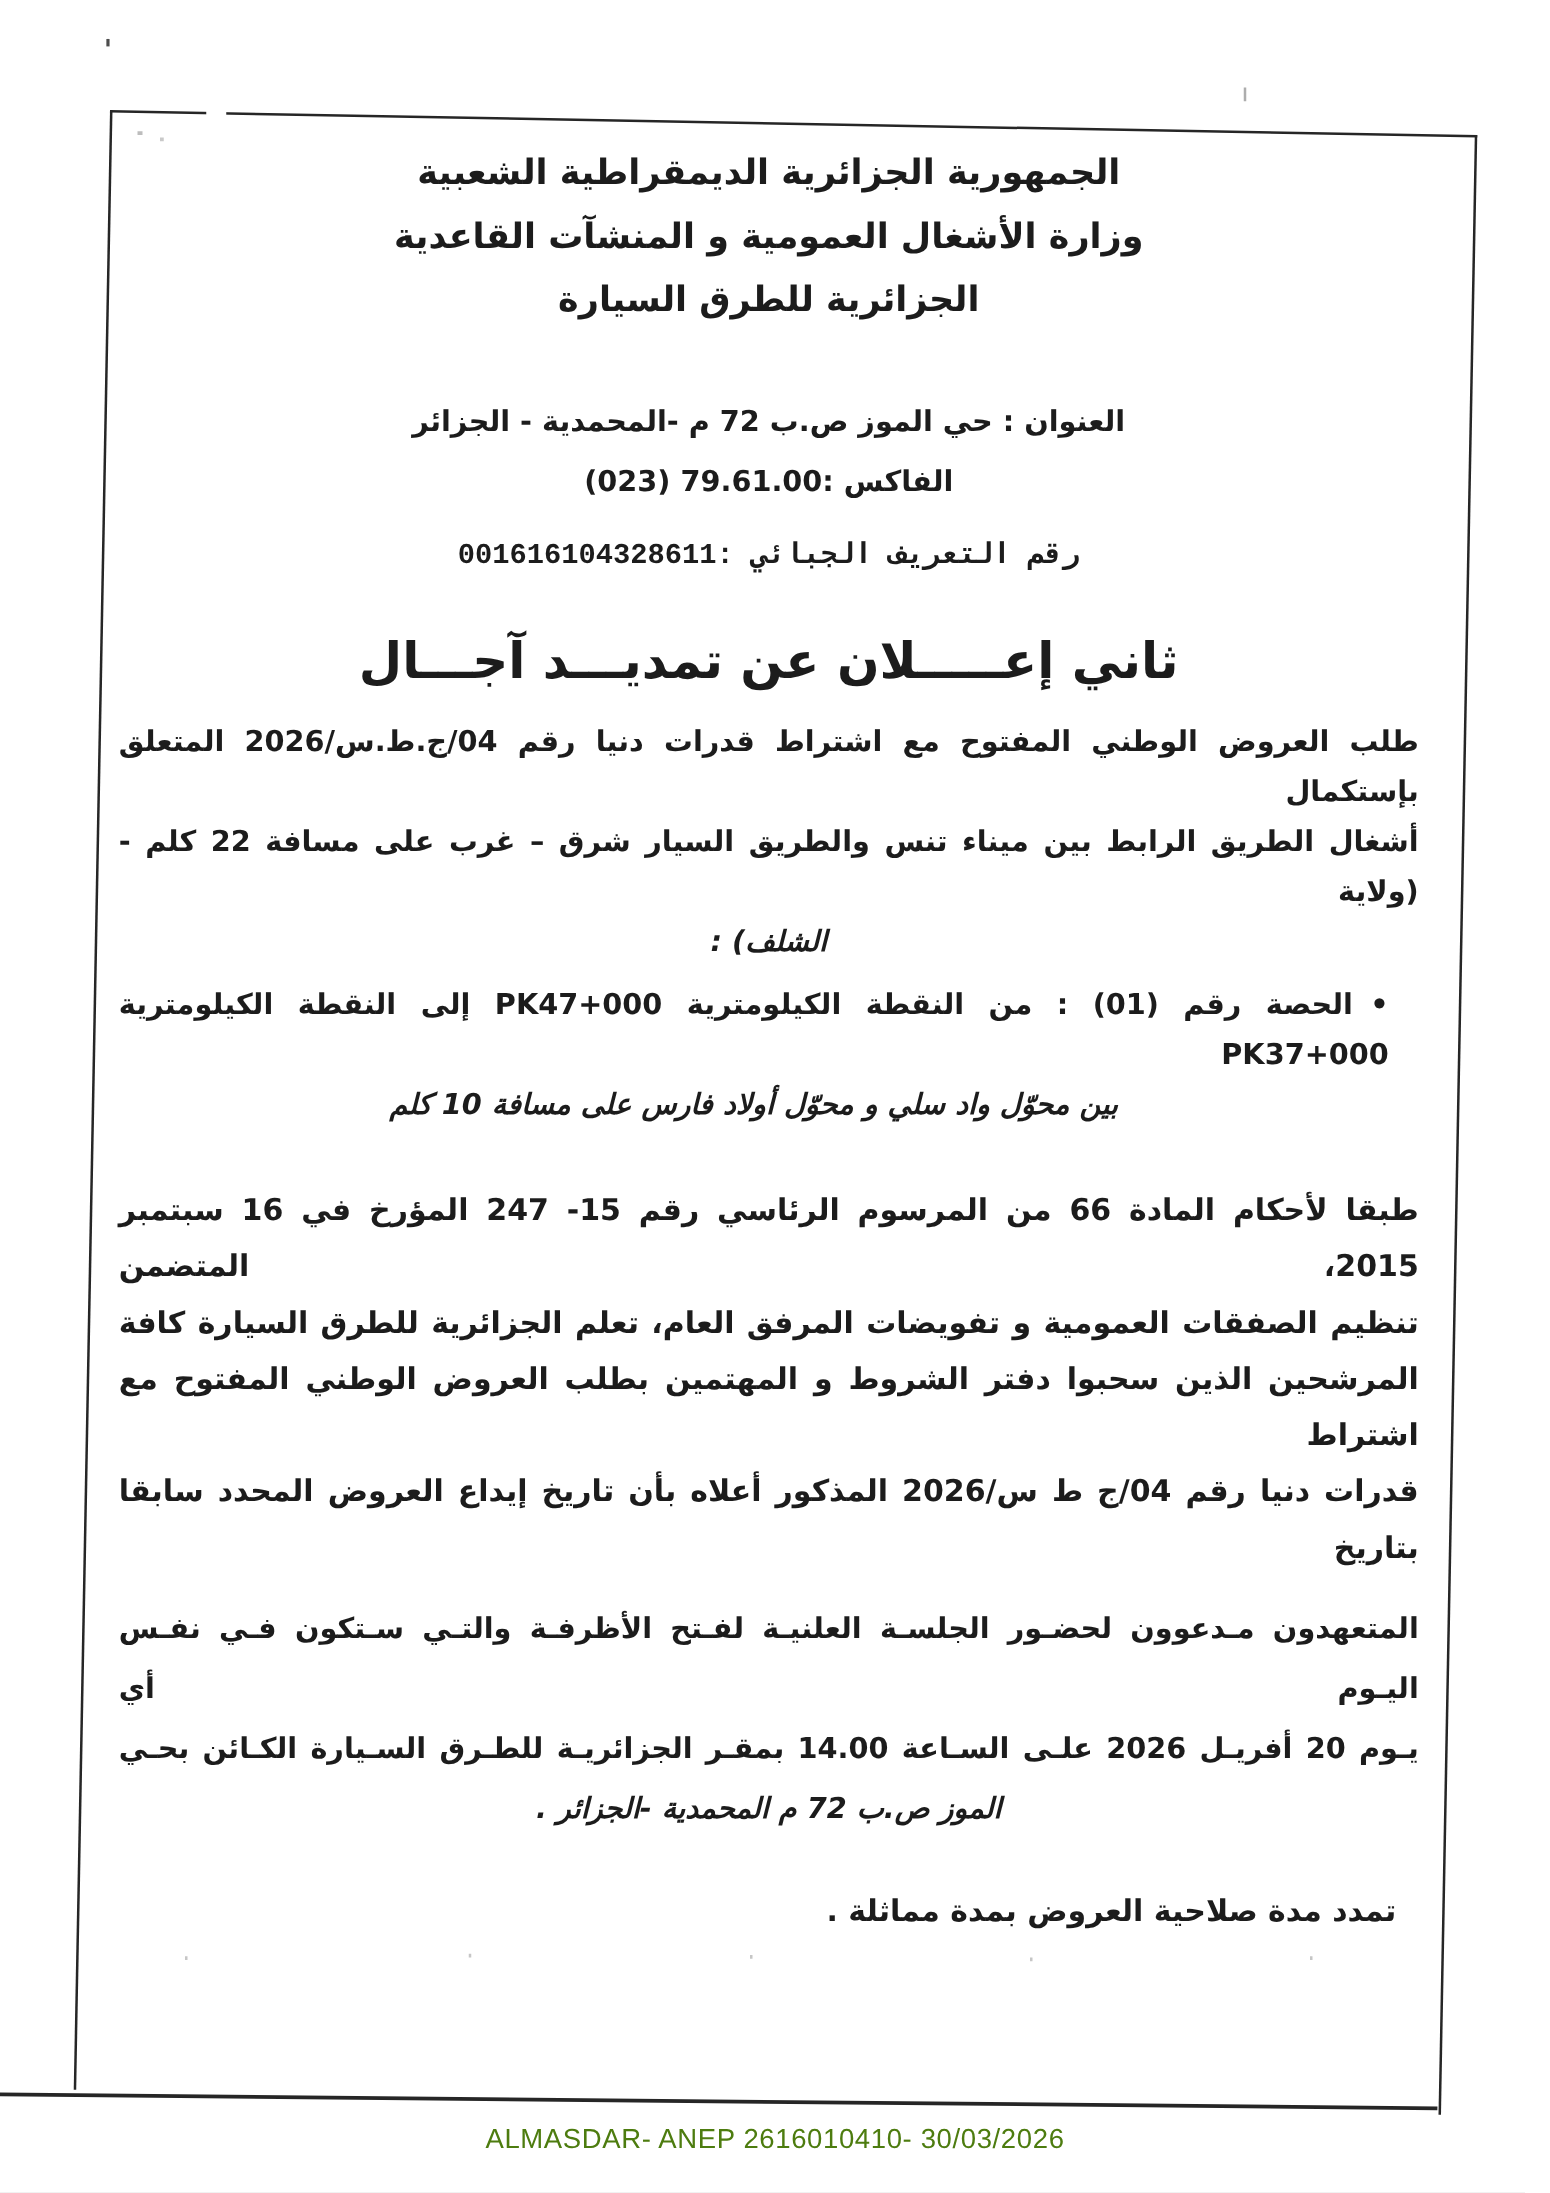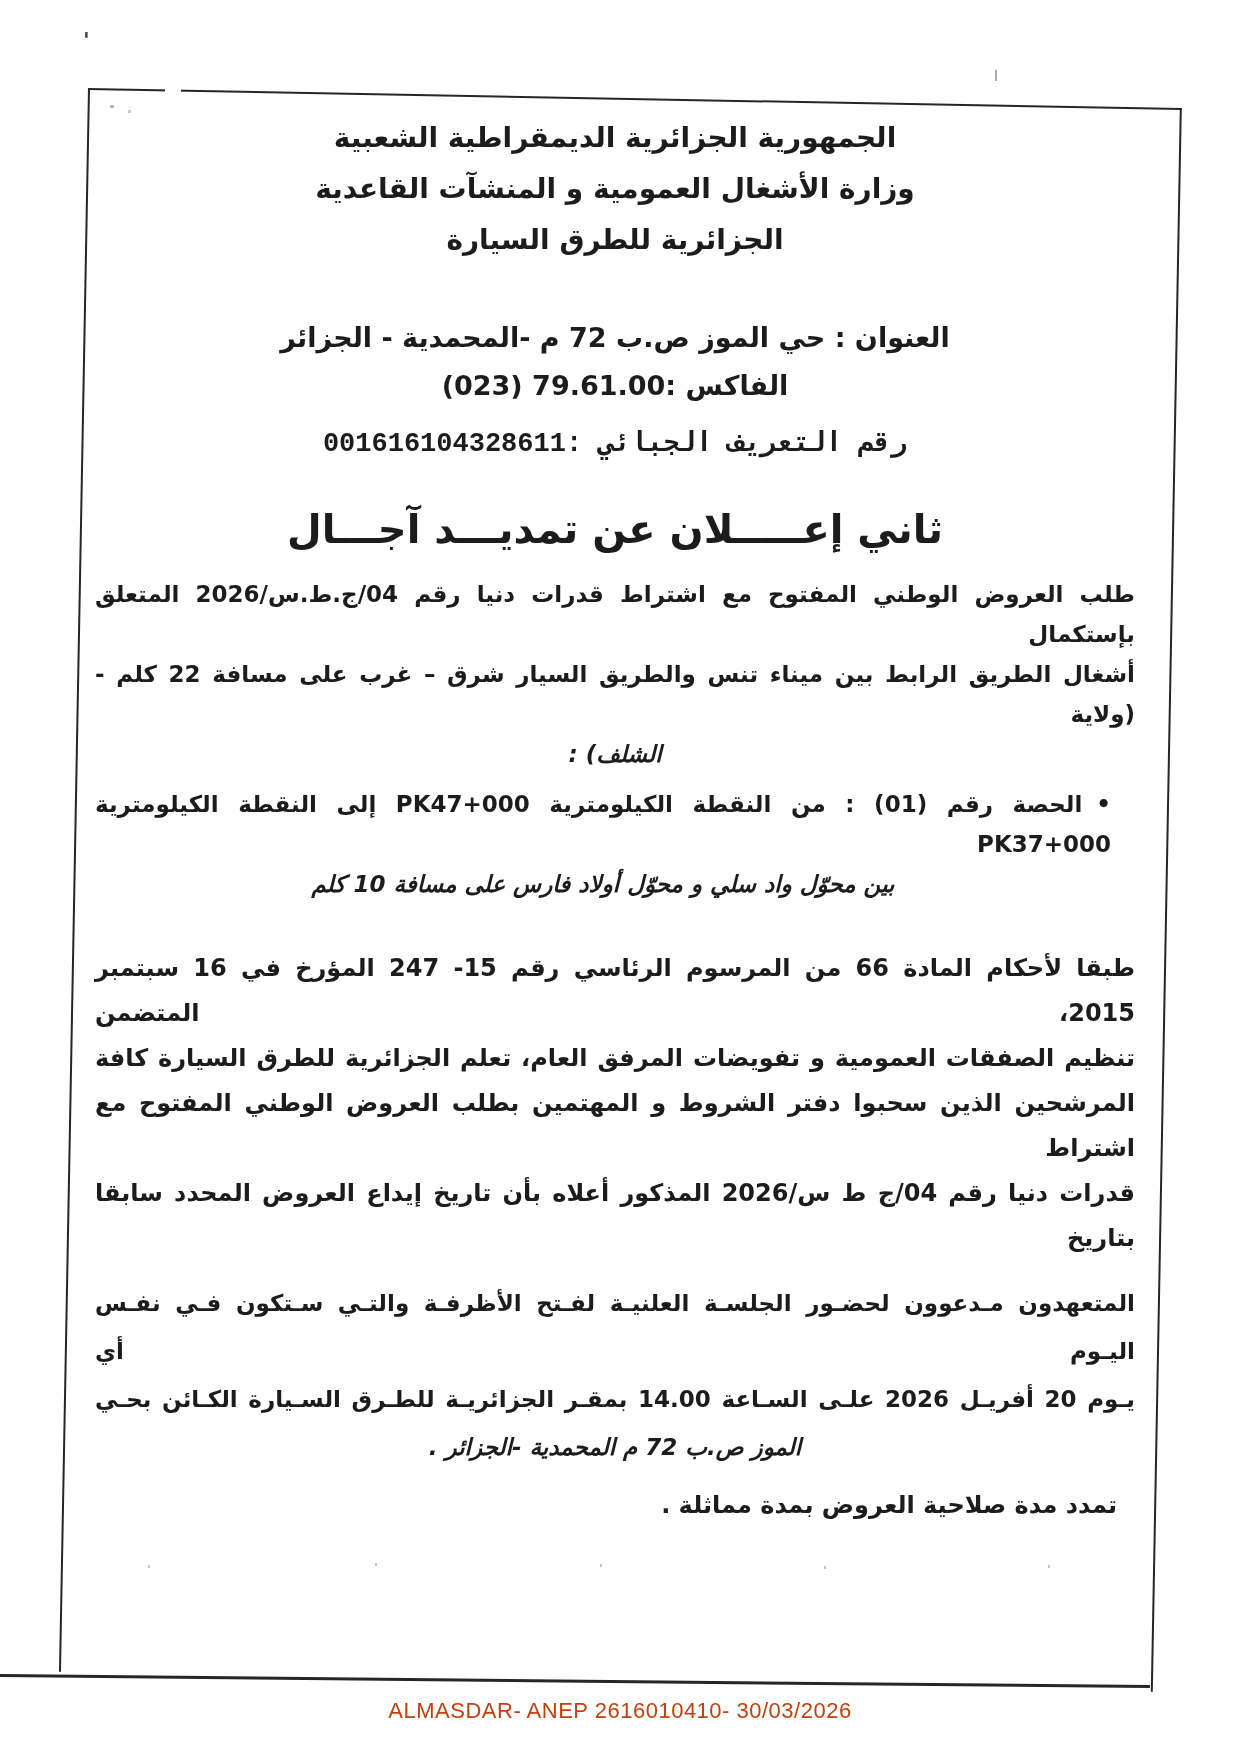--- a/index.html
+++ b/index.html
@@ -8,34 +8,34 @@
   
   .frame{position:absolute;left:88px;top:88px;width:1090px;height:1582px;
          border:2px solid #262626;border-bottom:none;
          transform:rotate(1.05deg);transform-origin:0 0;}
   .frame-gap{position:absolute;left:165px;top:85px;width:16px;height:9px;background:#ffffff;}
   .bottom-rule{position:absolute;left:-8px;top:1674px;width:1158px;height:3px;background:#262626;
                transform:rotate(0.55deg);transform-origin:0 0;}
   
   .content{position:absolute;left:95px;top:0;width:1040px;direction:rtl;font-weight:700;}
   .header{margin-top:112px;text-align:center;font-size:28px;line-height:51px;}
-  .addr{margin-top:49px;text-align:center;font-size:27px;line-height:48px;}
+  .addr{margin-top:49px;text-align:center;font-size:23px;line-height:48px;}
   .tax{margin-top:10px;font-family:Liberation Mono, monospace;}
   .doc-title{margin-top:36px;text-align:center;font-size:40px;line-height:50px;}
   .p1,.lot{font-size:23px;line-height:40px;}
   .p1{margin-top:20px;}
   .lot{margin-top:10px;padding-right:24px;}
   .p2{margin-top:42px;font-size:24px;line-height:45px;}
   .p3{margin-top:18px;font-size:23px;line-height:48px;}
-  .closing{margin-top:14px;font-size:24px;text-align:right;padding-right:18px;line-height:40px;}
+  .closing{margin-top:38px;font-size:24px;text-align:right;padding-right:18px;line-height:40px;}
   .line.fill{text-align:justify;text-align-last:justify;text-justify:inter-word;}
   .line.ctr{text-align-last:center;font-style:italic;}
   .bullet{display:inline-block;margin-left:14px;}
   .footer{position:absolute;left:0;top:1698px;width:100%;text-align:center;direction:ltr;
-          font-family:"Liberation Sans",sans-serif;font-weight:400;font-size:22px;color:#c2410c;
+          font-family:"Liberation Sans",sans-serif;font-weight:400;font-size:22px;color:#4d7c0f;
           letter-spacing:0.5px;}
   
   .speck{position:absolute;background:#bdbdbd;}
   .speck.s1{left:83px;top:28px;width:0;height:0;background:none;color:#4d4d4d;font-size:22px;font-weight:700;}
   .speck.s2{left:110px;top:105px;width:4px;height:3px;}
   .speck.s3{left:128px;top:110px;width:3px;height:3px;background:#c9c9c9;}
   .speck.s4{left:995px;top:70px;width:2px;height:11px;background:#adadad;}
   .speck.r1{left:148px;top:1565px;width:2px;height:3px;background:#c6c6c6;}
   .speck.r2{left:375px;top:1563px;width:2px;height:3px;background:#c6c6c6;}
   .speck.r3{left:600px;top:1564px;width:2px;height:3px;background:#c6c6c6;}

